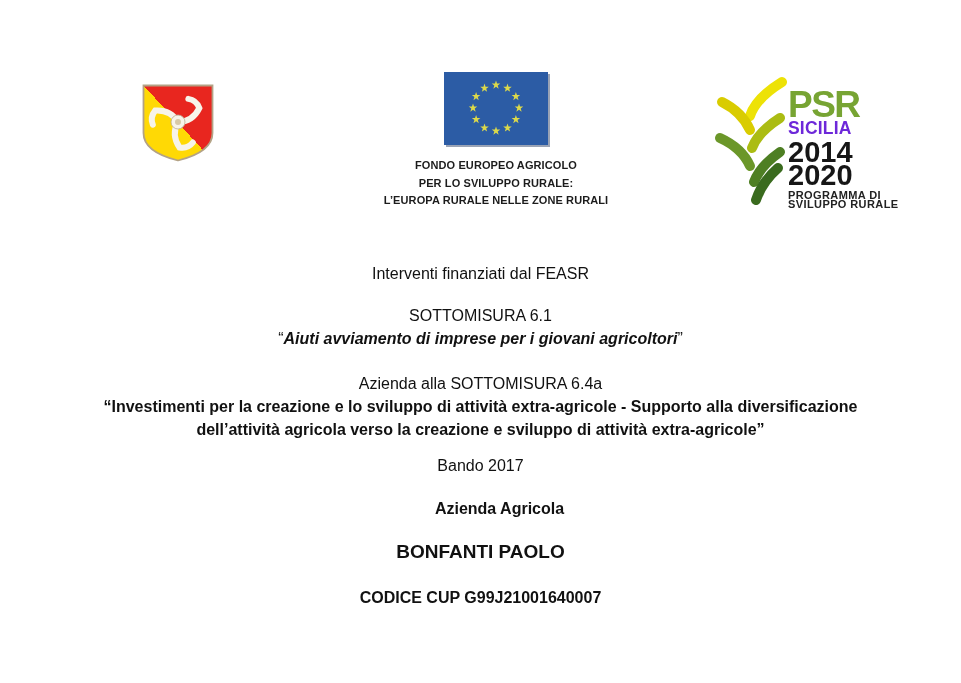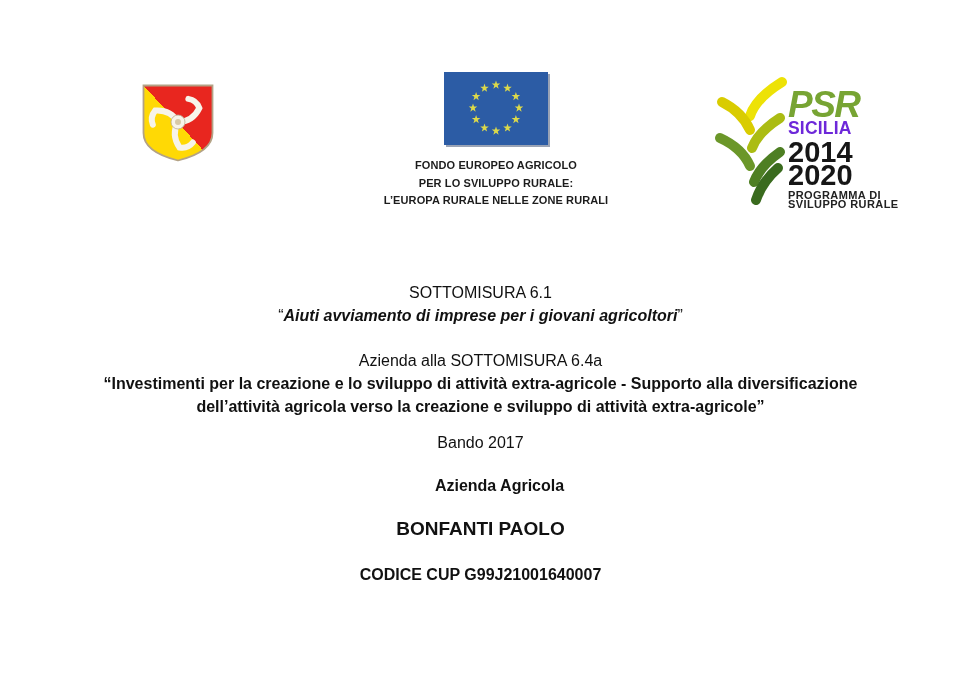--- a/index.html
+++ b/index.html
@@ -21,21 +21,21 @@
     box-shadow:2px 2px 0 rgba(30,50,90,.45);
   }
   .eu-caption{
     margin-top:8px;
     font-size:11px;font-weight:bold;line-height:17.5px;
     color:#1c1c1c;letter-spacing:.1px;white-space:nowrap;
   }
   .psr{position:absolute;left:710px;top:66px;width:150px;height:140px;}
   .psr-wheat{position:absolute;left:0;top:0;}
   .psr-text{position:absolute;left:78px;top:24px;width:74px;text-align:left;}
-  .psr-acronym{font-size:37px;line-height:30px;font-weight:bold;letter-spacing:-1.5px;color:#77a433;font-style:italic;}
+  .psr-acronym{font-size:37px;line-height:30px;font-weight:bold;letter-spacing:-1.5px;color:#77a433;}
   .psr-region{font-size:17.5px;line-height:17px;font-weight:bold;letter-spacing:.2px;color:#6d28d9;}
   .psr-year{font-size:29px;line-height:23px;font-weight:bold;color:#161616;letter-spacing:0;}
   .psr-year.first{margin-top:4px;}
   .psr-tagline{margin-top:4px;font-size:11px;line-height:8.6px;font-weight:bold;color:#222;letter-spacing:.4px;white-space:nowrap;}
   
   .doc-body{position:absolute;top:262px;left:0;right:0;text-align:center;}
   .t{margin:0;font-size:16px;line-height:23px;color:#111;}
   .bold{font-weight:bold;}
   .bi{font-weight:bold;font-style:italic;}
   .q{font-weight:normal;font-style:normal;}
@@ -119,20 +119,21 @@
       <div class="psr-year first">2014</div>
       <div class="psr-year">2020</div>
       <div class="psr-tagline">
         <span>PROGRAMMA DI</span><br>
         <span>SVILUPPO RURALE</span>
       </div>
     </div>
   </div>
 
   <main class="doc-body">
+    <p class="t">Interventi finanziati dal FEASR</p>
 
     <p class="t gap-a">SOTTOMISURA 6.1</p>
     <p class="t bi"><span class="q">“</span><span>Aiuti avviamento di imprese per i giovani agricoltori</span><span class="q">”</span></p>
 
     <p class="t gap-b">Azienda alla SOTTOMISURA 6.4a</p>
     <p class="t bold wide">“Investimenti per la creazione e lo sviluppo di attività extra-agricole - Supporto alla diversificazione dell’attività agricola verso la creazione e sviluppo di attività extra-agricole”</p>
 
     <p class="t bando">Bando 2017</p>
 
     <p class="t bold company-label">Azienda Agricola</p>

